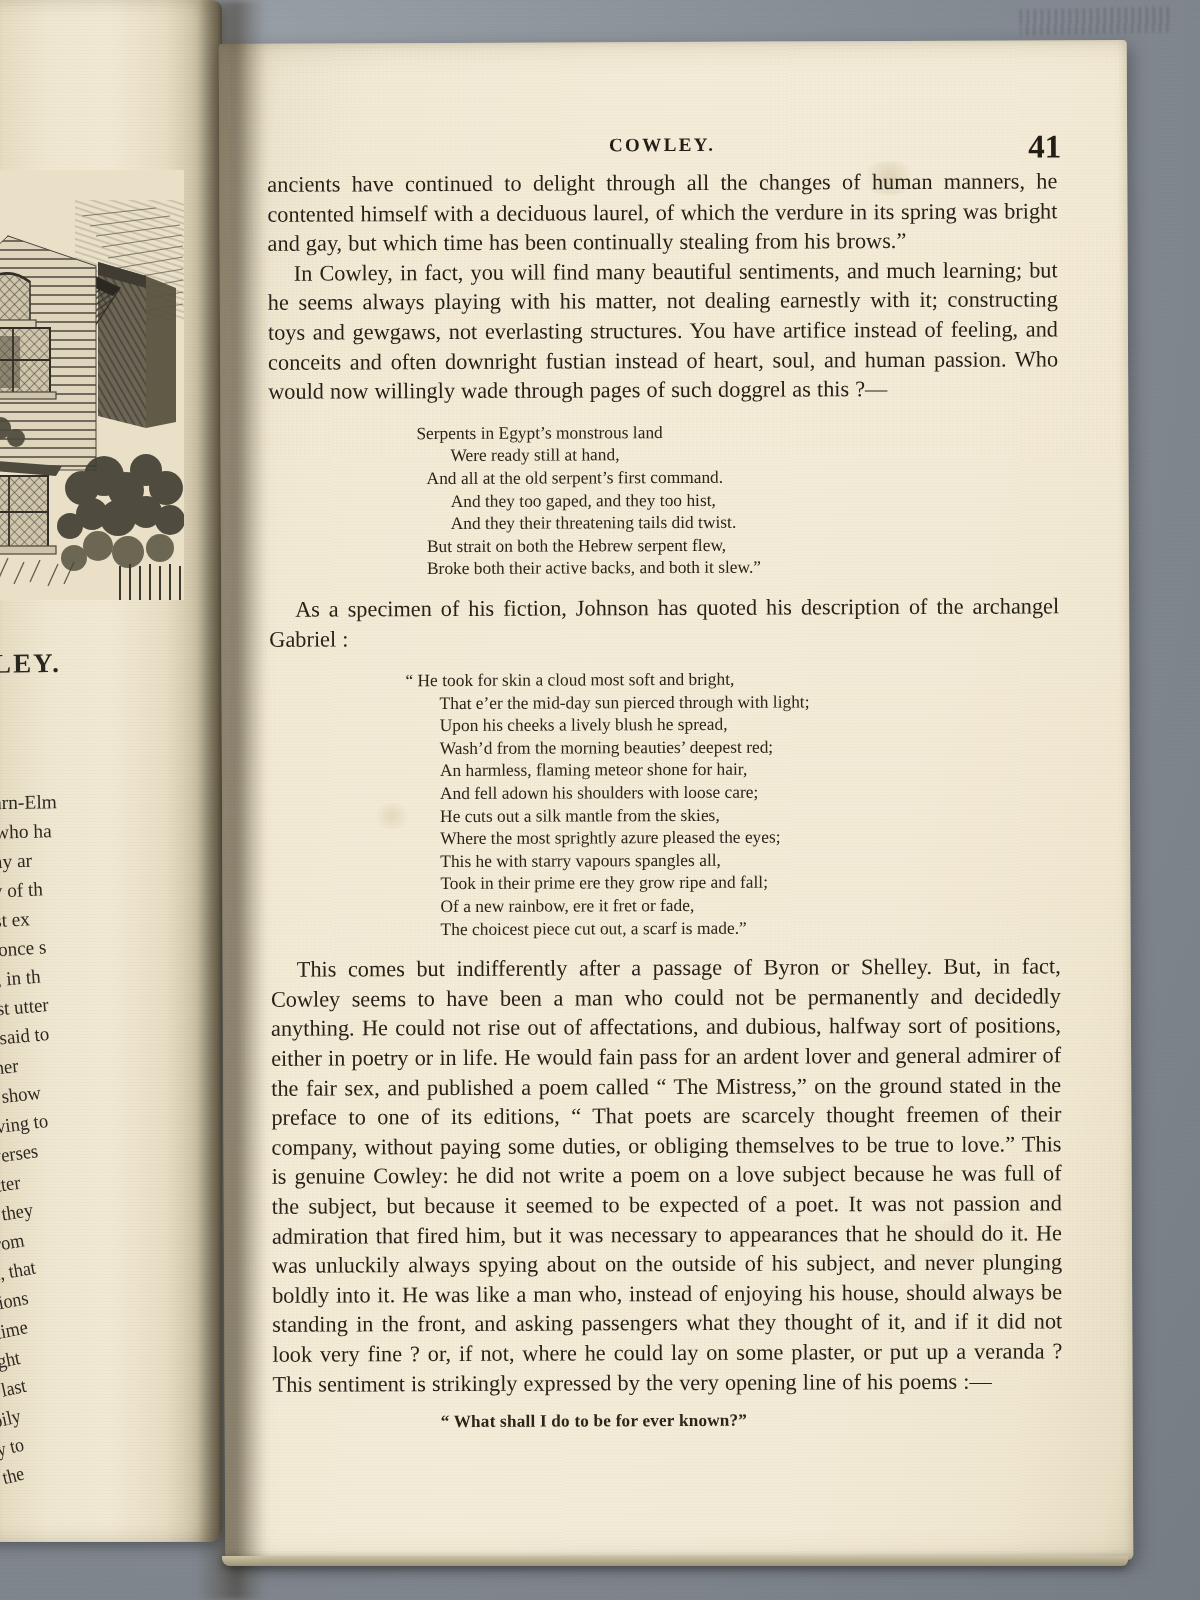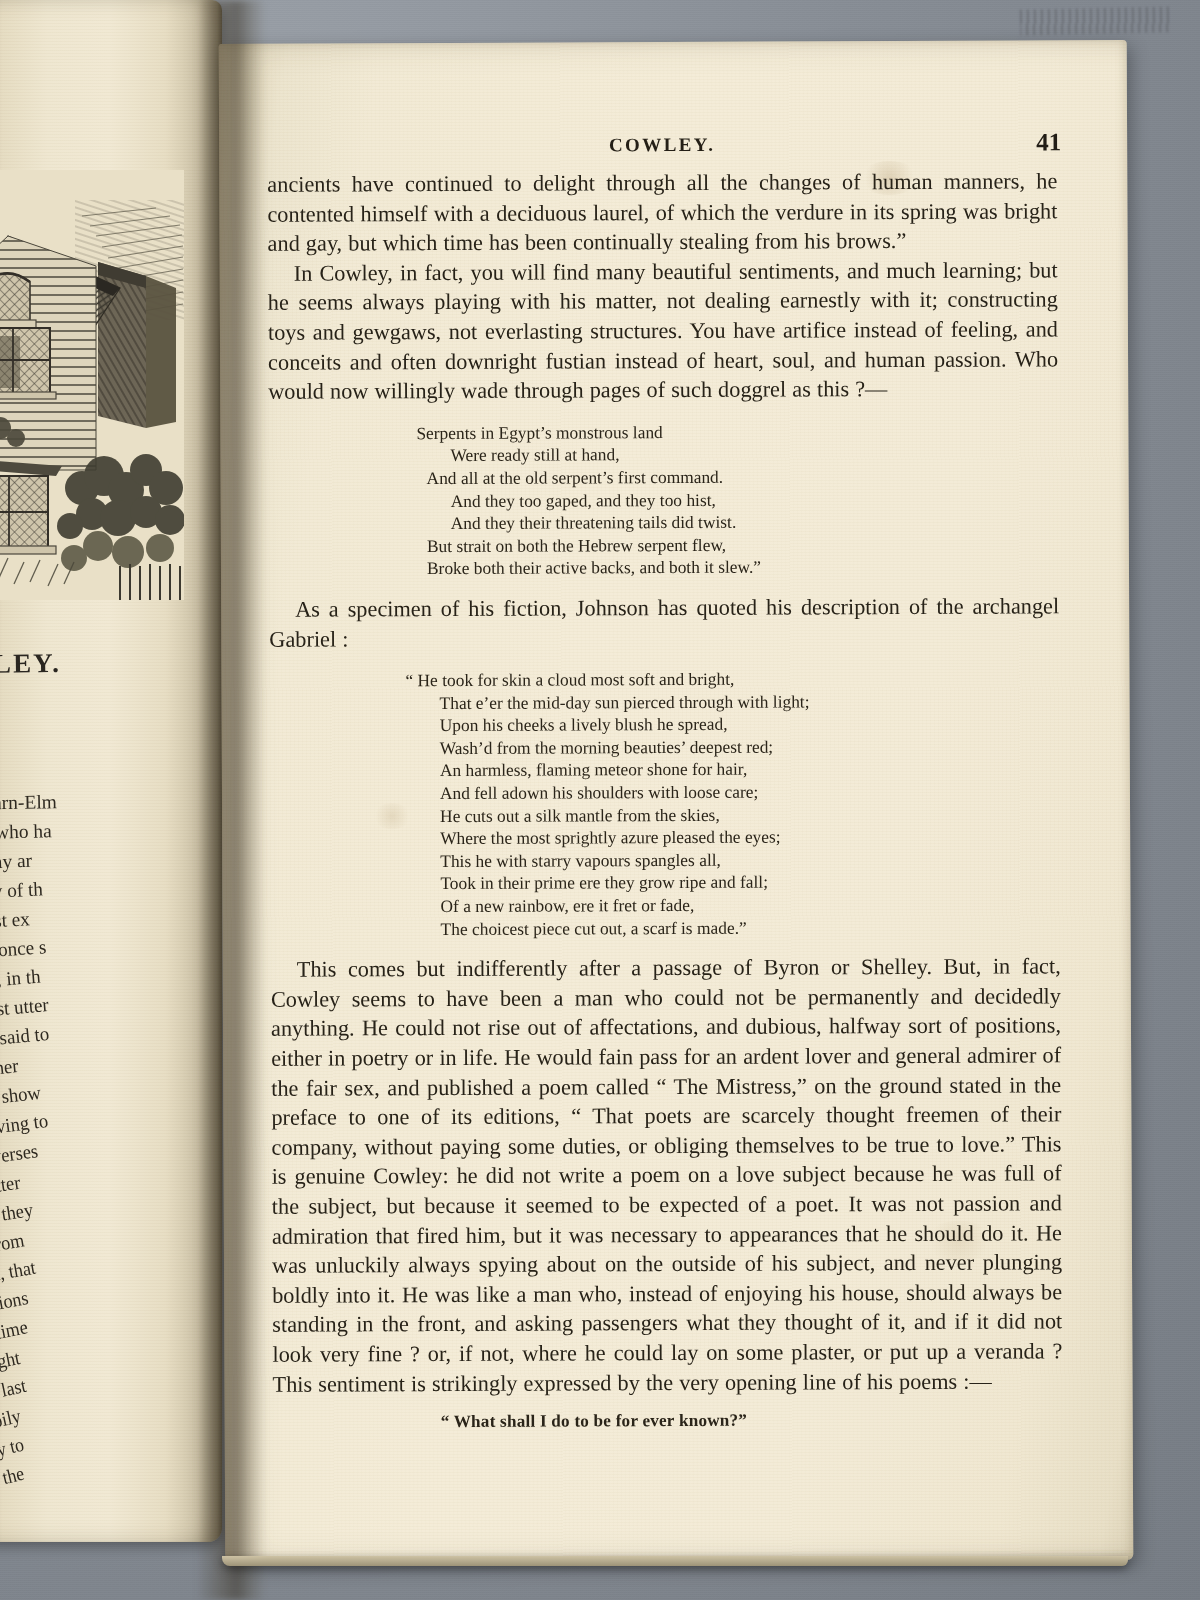--- a/index.html
+++ b/index.html
@@ -137,21 +137,21 @@
   .running-head{
     position:relative; height:34px;
   }
   .rh-title{
     position:absolute; left:50%; transform:translateX(-50%);
     font-size:19px; font-weight:bold; letter-spacing:2.4px;
     color:#241f16;
   }
   .rh-folio{
     position:absolute; right:-4px; top:-4px;
-    font-size:25px; font-weight:bold; color:#221d15;
+    font-size:33px; font-weight:bold; color:#221d15;
   }
 
   p.body{
     font-size:22.3px;
     line-height:29.6px;
     text-align:justify;
     text-align-last:left;
     color:#272218;
     word-spacing:.5px;
   }

